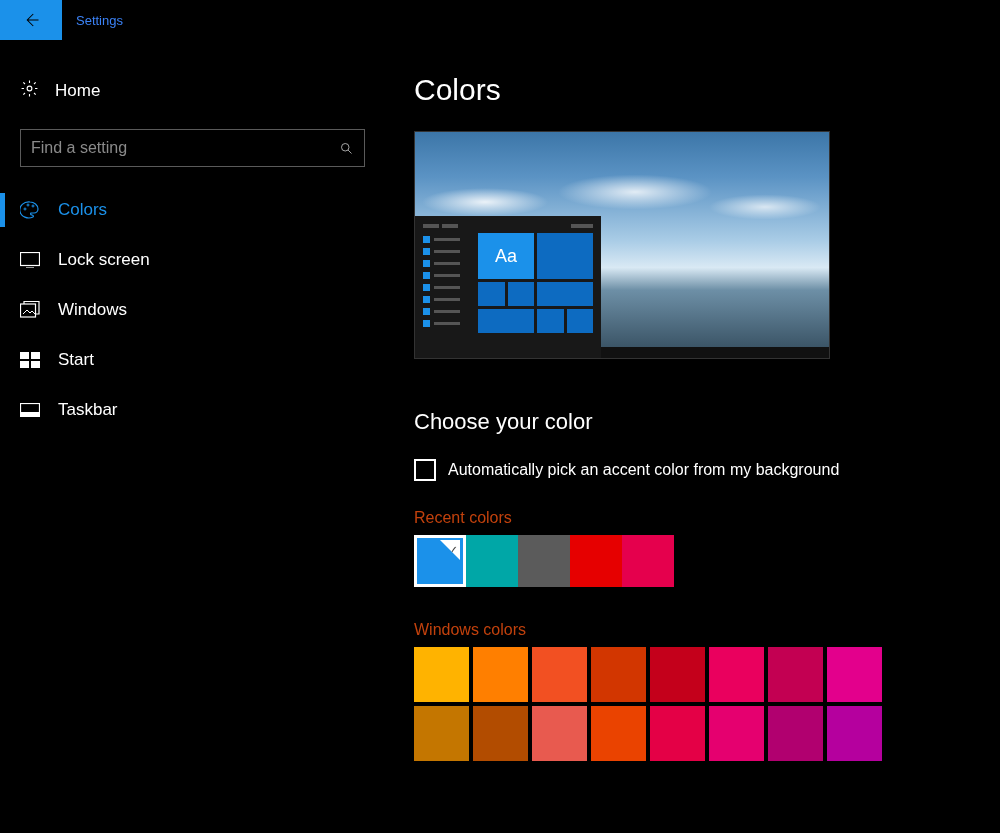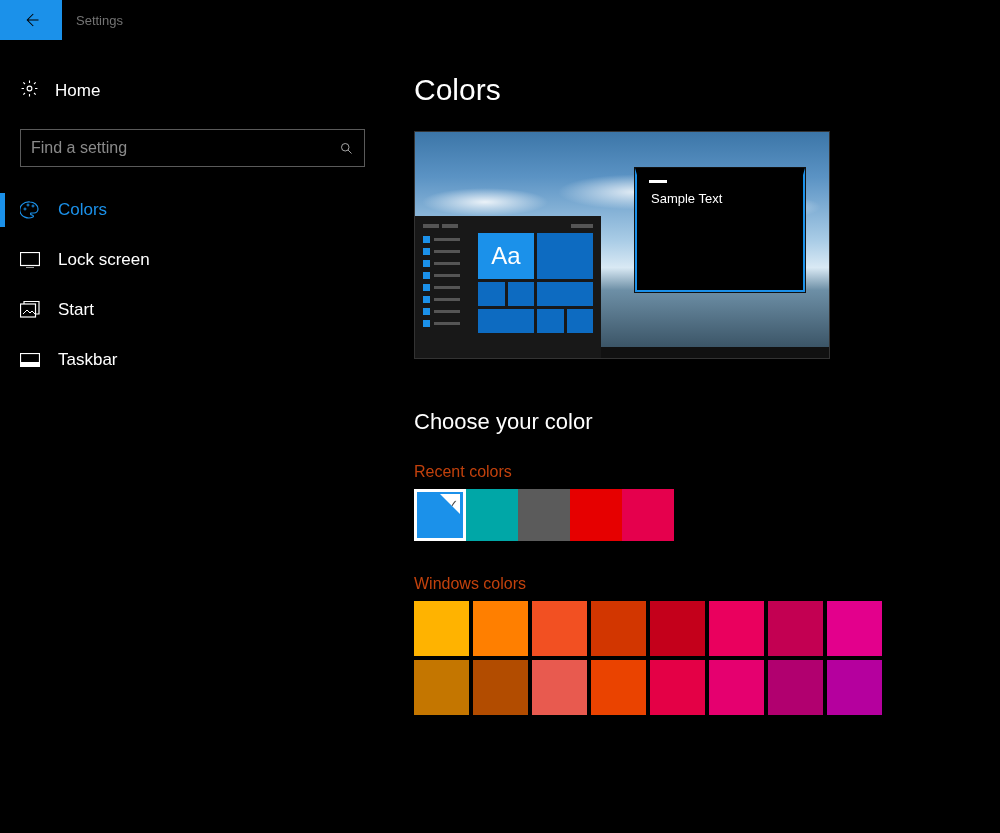--- a/index.html
+++ b/index.html
@@ -23,21 +23,21 @@
     background: #1b91ea;
     display: flex;
     align-items: center;
     justify-content: center;
     cursor: pointer;
   }
   .back-btn svg { width: 18px; height: 18px; stroke: #000; stroke-width: 1.4; fill: none; }
   .header-title {
     font-size: 13px;
     margin-left: 14px;
-    color: #737373;
+    color: #3b82f6;
   }
   .layout {
     display: flex;
   }
   .sidebar {
     width: 380px;
     padding: 33px 20px 0 20px;
   }
   .home-row {
     display: flex;
@@ -165,21 +165,21 @@
     flex: 1;
     display: grid;
     grid-template-columns: 1fr 1fr;
     grid-template-rows: 46px 24px 24px;
     gap: 3px;
   }
   .startmenu .tile { background: #0d6bc1; }
   .startmenu .tile.big {
     grid-column: 1; grid-row: 1;
     display: flex; align-items: center; justify-content: center;
-    font-size: 24px; color: #fff; background: #1b91ea;
+    font-size: 18px; color: #fff; background: #1b91ea;
   }
   .startmenu .tile.bigr { grid-column: 2; grid-row: 1; }
   .startmenu .tile.split { display: grid; grid-template-columns: 1fr 1fr; gap: 3px; background: transparent; }
   .startmenu .tile.split div { background: #0d6bc1; }
   .preview .taskbar {
     position: absolute;
     left: 186px;
     right: 0;
     bottom: 0;
     height: 11px;
@@ -328,20 +328,31 @@
         <span>Lock screen</span>
       </div>
       <div class="nav-item">
         <span class="nav-icon">
           <svg width="20" height="18" viewBox="0 0 20 18">
               <rect x="0.5" y="3" width="15" height="13" stroke-width="1.2"></rect>
               <path d="M4 3V0.5h15V13h-3" stroke-width="1.2"></path>
               <path d="M3 13l4-4 3 3 2-2 3 3" stroke-width="1"></path>
             </svg>
         </span>
+        <span>Windows</span>
+      </div>
+      <div class="nav-item">
+        <span class="nav-icon filled">
+          <svg width="20" height="16" viewBox="0 0 20 16">
+              <rect x="0" y="0" width="9" height="7"></rect>
+              <rect x="11" y="0" width="9" height="7"></rect>
+              <rect x="0" y="9" width="9" height="7"></rect>
+              <rect x="11" y="9" width="9" height="7"></rect>
+            </svg>
+        </span>
         <span>Start</span>
       </div>
       <div class="nav-item">
         <span class="nav-icon">
           <svg width="20" height="14" viewBox="0 0 20 14">
               <rect x="0.5" y="0.5" width="19" height="13" stroke-width="1.2"></rect>
               <rect x="0.5" y="9" width="19" height="4.5" fill="#fff" stroke="none"></rect>
             </svg>
         </span>
         <span>Taskbar</span>
@@ -405,28 +416,28 @@
             <div class="tile"></div>
             <div class="tile"></div>
             <div class="tile split">
                 <div></div>
                 <div></div>
               </div>
           </div>
         </div>
       </div>
       <div class="taskbar"></div>
-      <div class="window">
-        <div class="win-accent"></div>
-        <div class="sample">Sample Text</div>
-      </div>
     </div>
 
     <h2 class="section-h2">Choose your color</h2>
 
+    <div class="check-row">
+      <div class="checkbox"></div>
+      <label>Automatically pick an accent color from my background</label>
+    </div>
 
     <div class="subhead">Recent colors</div>
     <div class="swatch-row" id="recent-row">
         <div class="swatch selected" style="background: rgb(27, 145, 234);"></div>
         <div class="swatch" style="background: rgb(0, 167, 167);"></div>
         <div class="swatch" style="background: rgb(91, 91, 91);"></div>
         <div class="swatch" style="background: rgb(230, 0, 0);"></div>
         <div class="swatch" style="background: rgb(229, 0, 77);"></div>
       </div>
 

